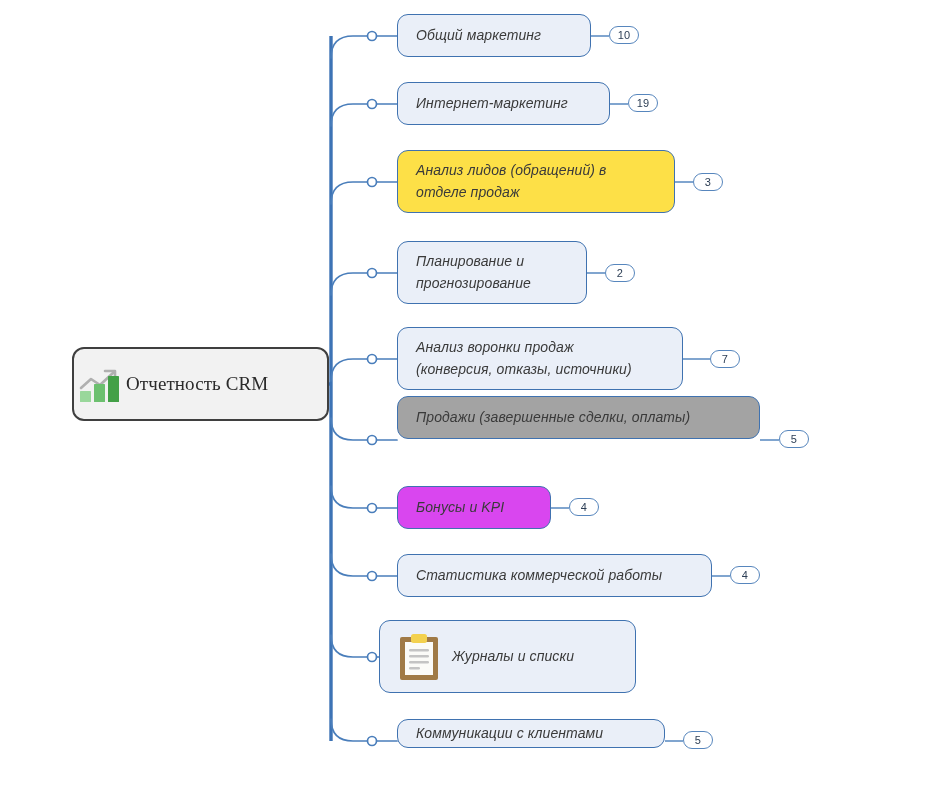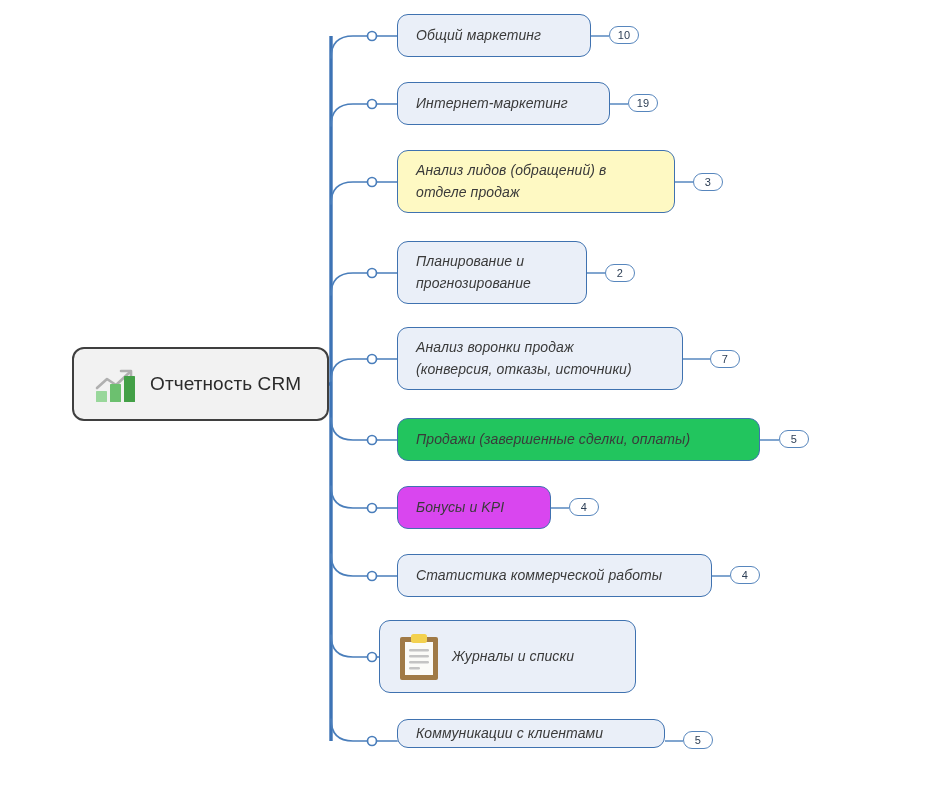--- a/index.html
+++ b/index.html
@@ -35,22 +35,23 @@
 
   
   .root-node {
     position: absolute;
     box-sizing: border-box;
     background: #f2f2f2;
     border: 2px solid #3f3f3f;
     border-radius: 12px;
     display: flex;
     align-items: center;
-    padding: 0 20px;
-    gap: 10px;
+    padding: 0 4px;
+    gap: 2px;
+    font-family: Liberation Serif, serif;
   }
   .root-label {
     font-size: 19px;
     color: #2b2b2b;
     white-space: nowrap;
     letter-spacing: .1px;
   }
 
   
   .chart-icon {
@@ -167,42 +168,42 @@
       </div>
       <div class="badge" style="left: 609px; top: 26px; border-color: rgb(87, 134, 189);">
         <span class="badge-text" style="color: rgb(44, 62, 85);">10</span>
       </div>
       <div class="node" style="left: 397px; top: 82px; width: 213px; height: 43px; background: rgb(234, 239, 248); border-color: rgb(63, 114, 176);">
         <span class="node-label" style="color: rgb(58, 58, 58);">Интернет-маркетинг</span>
       </div>
       <div class="badge" style="left: 628px; top: 94px; border-color: rgb(87, 134, 189);">
         <span class="badge-text" style="color: rgb(44, 62, 85);">19</span>
       </div>
-      <div class="node" style="left: 397px; top: 150px; width: 278px; height: 63px; background: #fef9c3; border-color: rgb(63, 114, 176);">
+      <div class="node" style="left: 397px; top: 150px; width: 278px; height: 63px; background: #fde047; border-color: rgb(63, 114, 176);">
         <span class="node-label" style="color: rgb(58, 58, 58);">Анализ лидов (обращений) в
 отделе продаж</span>
       </div>
       <div class="badge" style="left: 693px; top: 173px; border-color: rgb(87, 134, 189);">
         <span class="badge-text" style="color: rgb(44, 62, 85);">3</span>
       </div>
       <div class="node" style="left: 397px; top: 241px; width: 190px; height: 63px; background: rgb(234, 239, 248); border-color: rgb(63, 114, 176);">
         <span class="node-label" style="color: rgb(58, 58, 58);">Планирование и
 прогнозирование</span>
       </div>
       <div class="badge" style="left: 605px; top: 264px; border-color: rgb(87, 134, 189);">
         <span class="badge-text" style="color: rgb(44, 62, 85);">2</span>
       </div>
       <div class="node" style="left: 397px; top: 327px; width: 286px; height: 63px; background: rgb(234, 239, 248); border-color: rgb(63, 114, 176);">
         <span class="node-label" style="color: rgb(58, 58, 58);">Анализ воронки продаж
 (конверсия, отказы, источники)</span>
       </div>
       <div class="badge" style="left: 710px; top: 350px; border-color: rgb(87, 134, 189);">
         <span class="badge-text" style="color: rgb(44, 62, 85);">7</span>
       </div>
-      <div class="node" style="left: 397px; top: 418px; width: 363px; height: 43px; background: #22c55e; border-color: rgb(63, 114, 176);">
+      <div class="node" style="left: 397px; top: 396px; width: 363px; height: 43px; background: #a3a3a3; border-color: rgb(63, 114, 176);">
         <span class="node-label" style="color: rgb(58, 58, 58);">Продажи (завершенные сделки, оплаты)</span>
       </div>
       <div class="badge" style="left: 779px; top: 430px; border-color: rgb(87, 134, 189);">
         <span class="badge-text" style="color: rgb(44, 62, 85);">5</span>
       </div>
       <div class="node" style="left: 397px; top: 486px; width: 154px; height: 43px; background: #d946ef; border-color: rgb(63, 114, 176);">
         <span class="node-label" style="color: rgb(58, 58, 58);">Бонусы и KPI</span>
       </div>
       <div class="badge" style="left: 569px; top: 498px; border-color: rgb(87, 134, 189);">
         <span class="badge-text" style="color: rgb(44, 62, 85);">4</span>

